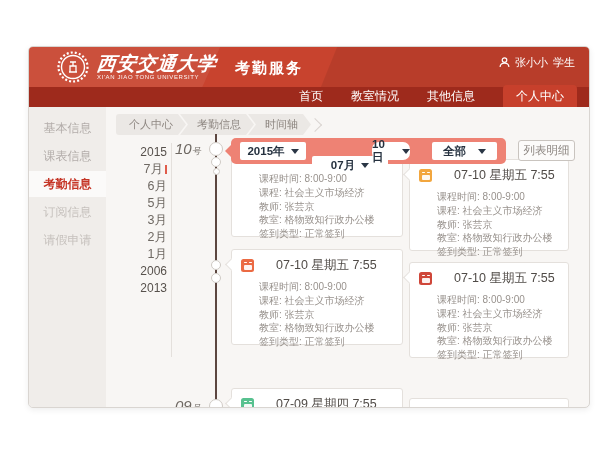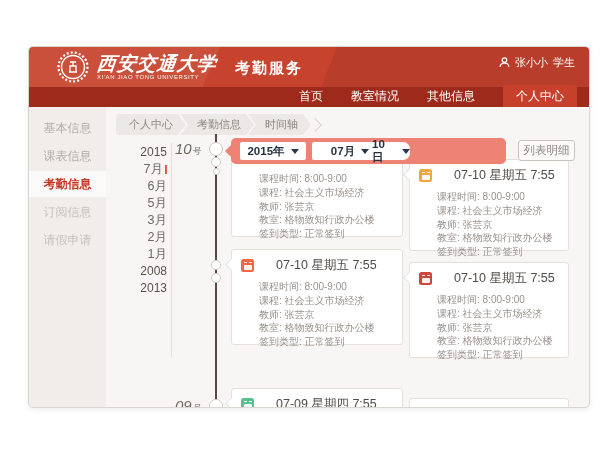--- a/index.html
+++ b/index.html
@@ -116,49 +116,53 @@
     </div>
 
     <div class="scale">
       <div class="scale-item year">2015</div>
       <div class="scale-item"><span>7月</span><span class="tick"></span></div>
       <div class="scale-item">6月</div>
       <div class="scale-item">5月</div>
       <div class="scale-item">3月</div>
       <div class="scale-item">2月</div>
       <div class="scale-item">1月</div>
-      <div class="scale-item year">2008</div>
+      <div class="scale-item year">2006</div>
       <div class="scale-item year">2013</div>
     </div>
     <div class="vline"></div>
 
     <div class="tline"></div>
     <div class="day-label" style="left:146px;top:33px;"><span class="day-num">10</span><span class="day-suffix">号</span></div>
     <div class="day-label" style="left:146px;top:290px;"><span class="day-num">09</span><span class="day-suffix">号</span></div>
     <div class="node" style="left:180px;top:35px;width:14px;height:14px;"></div>
     <div class="node" style="left:182px;top:50px;width:10px;height:10px;"></div>
     <div class="node" style="left:184px;top:61px;width:7px;height:7px;"></div>
     <div class="node" style="left:182px;top:153px;width:10px;height:10px;"></div>
     <div class="node" style="left:182px;top:166px;width:10px;height:10px;"></div>
     <div class="node" style="left:180px;top:292px;width:14px;height:14px;"></div>
 
     <div class="filterbar">
       <i class="tail"></i>
       <div class="dd" style="left:9px;width:66px;">
           <span>2015年</span>
           <i class="caret"></i>
         </div>
-      <div class="dd" style="left:81px;width:76px;">
+      <div class="dd" style="left:81px;width:76px;margin-top:14px;">
           <span>07月</span>
           <i class="caret"></i>
         </div>
       <div class="dd" style="left:141px;width:38px;border-radius:7px;">
           <span>10日</span>
           <i class="caret"></i>
         </div>
+      <div class="dd" style="left:201px;width:65px;gap:12px;">
+          <span>全部</span>
+          <i class="caret"></i>
+        </div>
     </div>
     <div class="list-btn">列表明细</div>
 
     <div class="card" style="left:202px;top:38px;width:172px;height:92px;">
       <div class="card-title">
         <span class="cicon"></span>
         <span></span>
       </div>
       <div class="card-body">
         <div class="crow">课程时间: 8:00-9:00</div>

